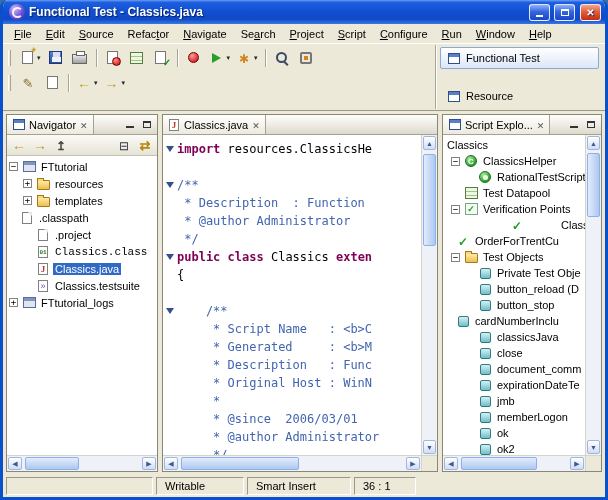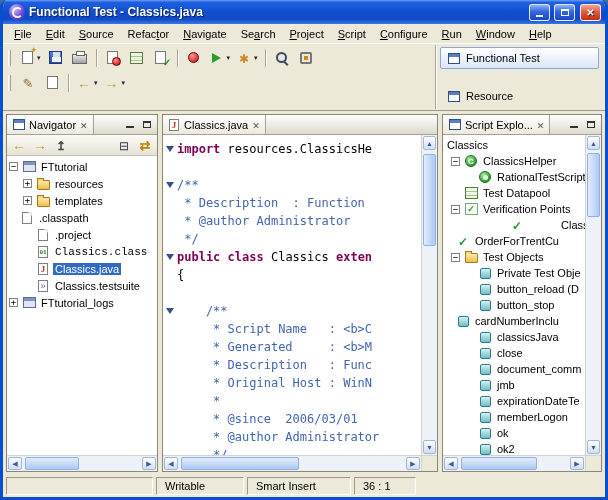--- a/index.html
+++ b/index.html
@@ -643,33 +643,33 @@
                 </span>
                 <span class="tree-label" data-name="tree-item-label">close</span>
               </div>
               <div class="tree-row" data-name="tree-item-document-comm" style="padding-left: 22px;">
                 <span class="expander expander-space" data-name="tree-expander"></span>
                 <span class="ti" data-name="test-object-icon">
                   <span class="ti-test-object"></span>
                 </span>
                 <span class="tree-label" data-name="tree-item-label">document_comm</span>
               </div>
+              <div class="tree-row" data-name="tree-item-expirationdatete" style="padding-left: 22px;">
+                <span class="expander expander-space" data-name="tree-expander"></span>
+                <span class="ti" data-name="test-object-icon">
+                  <span class="ti-test-object"></span>
+                </span>
+                <span class="tree-label" data-name="tree-item-label">expirationDateTe</span>
+              </div>
               <div class="tree-row" data-name="tree-item-jmb" style="padding-left: 22px;">
                 <span class="expander expander-space" data-name="tree-expander"></span>
                 <span class="ti" data-name="test-object-icon">
                   <span class="ti-test-object"></span>
                 </span>
                 <span class="tree-label" data-name="tree-item-label">jmb</span>
-              </div>
-              <div class="tree-row" data-name="tree-item-expirationdatete" style="padding-left: 22px;">
-                <span class="expander expander-space" data-name="tree-expander"></span>
-                <span class="ti" data-name="test-object-icon">
-                  <span class="ti-test-object"></span>
-                </span>
-                <span class="tree-label" data-name="tree-item-label">expirationDateTe</span>
               </div>
               <div class="tree-row" data-name="tree-item-memberlogon" style="padding-left: 22px;">
                 <span class="expander expander-space" data-name="tree-expander"></span>
                 <span class="ti" data-name="test-object-icon">
                   <span class="ti-test-object"></span>
                 </span>
                 <span class="tree-label" data-name="tree-item-label">memberLogon</span>
               </div>
               <div class="tree-row" data-name="tree-item-ok" style="padding-left: 22px;">
                 <span class="expander expander-space" data-name="tree-expander"></span>

